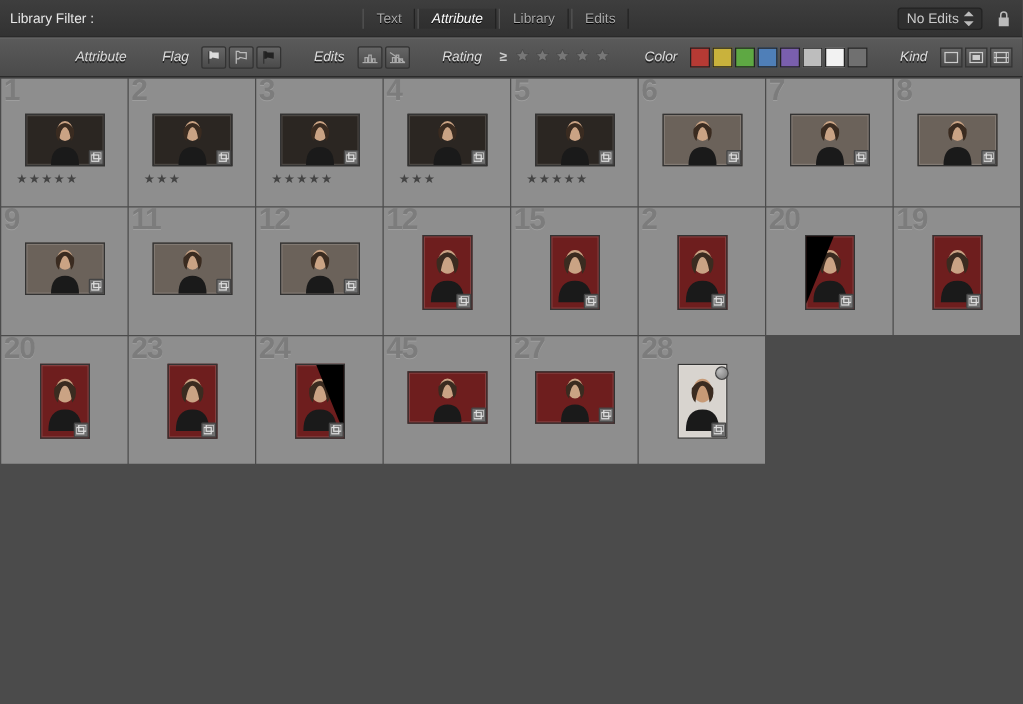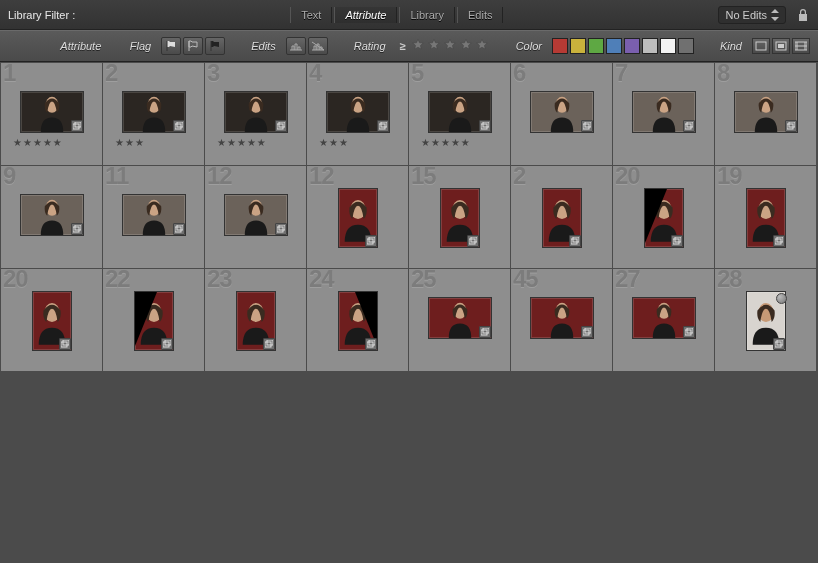--- a/index.html
+++ b/index.html
@@ -546,37 +546,20 @@
   </svg></div>
         </div>
         <div class="badge" style="left: 57.5px; top: 69px;">
           <svg width="8" height="8" viewBox="0 0 8 8">
             <rect x="0" y="2" width="6" height="5" fill="none" stroke="#ddd" stroke-width="1"></rect>
             <rect x="2" y="0" width="6" height="5" fill="none" stroke="#ddd" stroke-width="1"></rect>
           </svg>
         </div>
       </div>
       <div class="cell">
-        <div class="num">22</div>
-        <div class="thumb" style="width: 40px; height: 60px; top: 22px; background: rgb(110, 30, 30); position: absolute;">
-          <div style="position: absolute; inset: 0px;"><svg viewBox="0 0 40 50" width="100%" height="100%" preserveAspectRatio="xMidYMid meet">
-    <ellipse cx="20" cy="16" rx="8" ry="10" fill="#caa384"></ellipse>
-    <path d="M11 14 Q20 2 29 14 Q30 22 26 26 Q24 12 20 12 Q16 12 14 26 Q10 22 11 14Z" fill="#3a2b20"></path>
-    <path d="M6 50 Q6 32 20 32 Q34 32 34 50 Z" fill="#1a1a1a"></path>
-  </svg></div>
-          <div style="position: absolute; width: 0px; height: 0px; top: 0px; left: 0px; border-top: 54px solid rgb(0, 0, 0); border-right: 22px solid transparent;"></div>
-        </div>
-        <div class="badge" style="left: 57.5px; top: 69px;">
-          <svg width="8" height="8" viewBox="0 0 8 8">
-            <rect x="0" y="2" width="6" height="5" fill="none" stroke="#ddd" stroke-width="1"></rect>
-            <rect x="2" y="0" width="6" height="5" fill="none" stroke="#ddd" stroke-width="1"></rect>
-          </svg>
-        </div>
-      </div>
-      <div class="cell">
         <div class="num">23</div>
         <div class="thumb" style="width: 40px; height: 60px; top: 22px; background: rgb(110, 30, 30); position: absolute;">
           <div style="position: absolute; inset: 0px;"><svg viewBox="0 0 40 50" width="100%" height="100%" preserveAspectRatio="xMidYMid meet">
     <ellipse cx="20" cy="16" rx="8" ry="10" fill="#caa384"></ellipse>
     <path d="M11 14 Q20 2 29 14 Q30 22 26 26 Q24 12 20 12 Q16 12 14 26 Q10 22 11 14Z" fill="#3a2b20"></path>
     <path d="M6 50 Q6 32 20 32 Q34 32 34 50 Z" fill="#1a1a1a"></path>
   </svg></div>
         </div>
         <div class="badge" style="left: 57.5px; top: 69px;">
           <svg width="8" height="8" viewBox="0 0 8 8">
@@ -589,36 +572,20 @@
         <div class="num">24</div>
         <div class="thumb" style="width: 40px; height: 60px; top: 22px; background: rgb(110, 30, 30); position: absolute;">
           <div style="position: absolute; inset: 0px;"><svg viewBox="0 0 40 50" width="100%" height="100%" preserveAspectRatio="xMidYMid meet">
     <ellipse cx="20" cy="16" rx="8" ry="10" fill="#caa384"></ellipse>
     <path d="M11 14 Q20 2 29 14 Q30 22 26 26 Q24 12 20 12 Q16 12 14 26 Q10 22 11 14Z" fill="#3a2b20"></path>
     <path d="M6 50 Q6 32 20 32 Q34 32 34 50 Z" fill="#1a1a1a"></path>
   </svg></div>
           <div style="position: absolute; width: 0px; height: 0px; top: 0px; right: 0px; border-top: 54px solid rgb(0, 0, 0); border-left: 22px solid transparent;"></div>
         </div>
         <div class="badge" style="left: 57.5px; top: 69px;">
-          <svg width="8" height="8" viewBox="0 0 8 8">
-            <rect x="0" y="2" width="6" height="5" fill="none" stroke="#ddd" stroke-width="1"></rect>
-            <rect x="2" y="0" width="6" height="5" fill="none" stroke="#ddd" stroke-width="1"></rect>
-          </svg>
-        </div>
-      </div>
-      <div class="cell">
-        <div class="num">25</div>
-        <div class="thumb" style="width: 64px; height: 42px; top: 28px; background: rgb(110, 30, 30); position: absolute;">
-          <div style="position: absolute; inset: 0px;"><svg viewBox="0 0 40 50" width="100%" height="100%" preserveAspectRatio="xMidYMid meet">
-    <ellipse cx="20" cy="16" rx="8" ry="10" fill="#caa384"></ellipse>
-    <path d="M11 14 Q20 2 29 14 Q30 22 26 26 Q24 12 20 12 Q16 12 14 26 Q10 22 11 14Z" fill="#3a2b20"></path>
-    <path d="M6 50 Q6 32 20 32 Q34 32 34 50 Z" fill="#1a1a1a"></path>
-  </svg></div>
-        </div>
-        <div class="badge" style="left: 69.5px; top: 57px;">
           <svg width="8" height="8" viewBox="0 0 8 8">
             <rect x="0" y="2" width="6" height="5" fill="none" stroke="#ddd" stroke-width="1"></rect>
             <rect x="2" y="0" width="6" height="5" fill="none" stroke="#ddd" stroke-width="1"></rect>
           </svg>
         </div>
       </div>
       <div class="cell">
         <div class="num">45</div>
         <div class="thumb" style="width: 64px; height: 42px; top: 28px; background: rgb(110, 30, 30); position: absolute;">
           <div style="position: absolute; inset: 0px;"><svg viewBox="0 0 40 50" width="100%" height="100%" preserveAspectRatio="xMidYMid meet">

